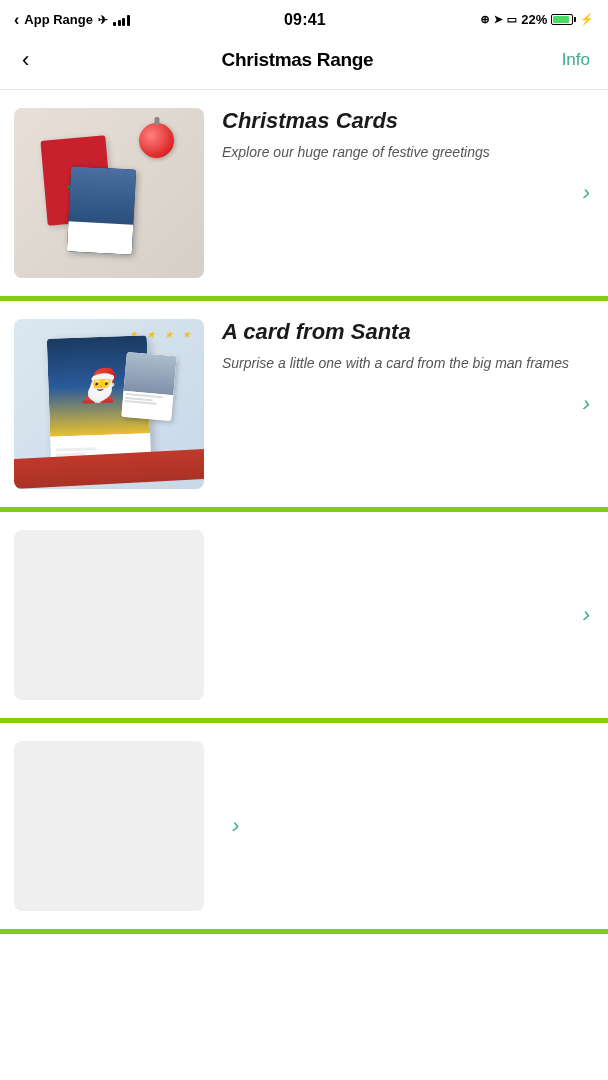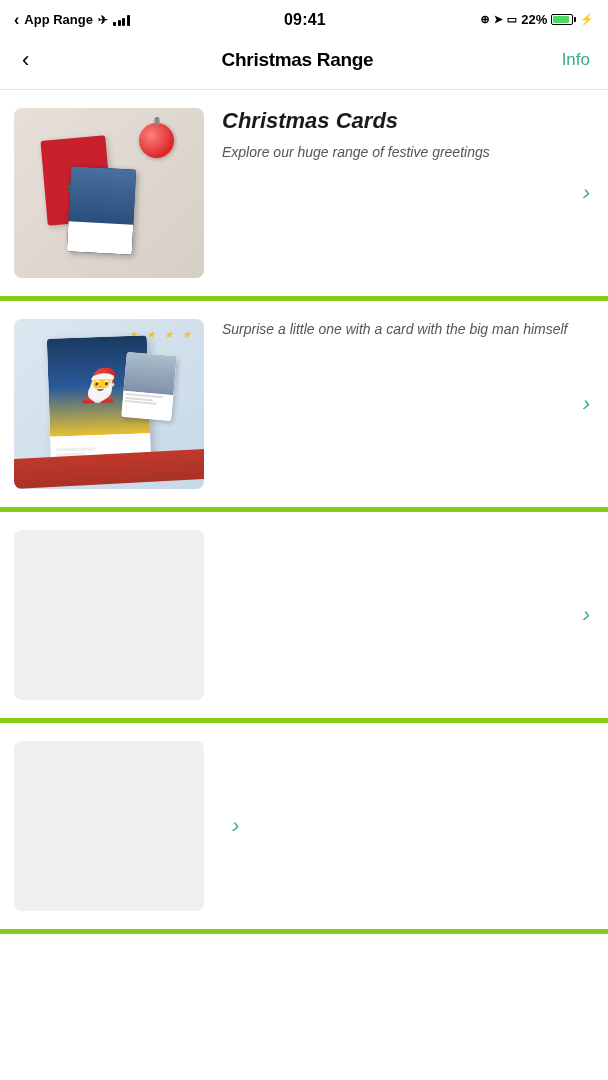--- a/index.html
+++ b/index.html
@@ -428,21 +428,22 @@
           <div class="sc-mini-bottom">
             <div class="sc-mini-line" style="width:38px;"></div>
             <div class="sc-mini-line" style="width:28px;"></div>
             <div class="sc-mini-line" style="width:32px;"></div>
           </div>
         </div>
         <div class="sc-envelope"></div>
       </div>
     </div>
     <div class="item-content">
-      <span class="item-description">Surprise a little one with a card with the big man himself</span>
+      <span class="item-title">A card from Santa</span>
+      <span class="item-description">Surprise a little one with a card from the big man frames</span>
     </div>
     <span class="item-chevron">›</span>
   </div>
 
   <div class="list-item">
     <div class="item-image gallery-frames"></div>
     <div class="item-content">
     </div>
     <span class="item-chevron">›</span>
   </div>

